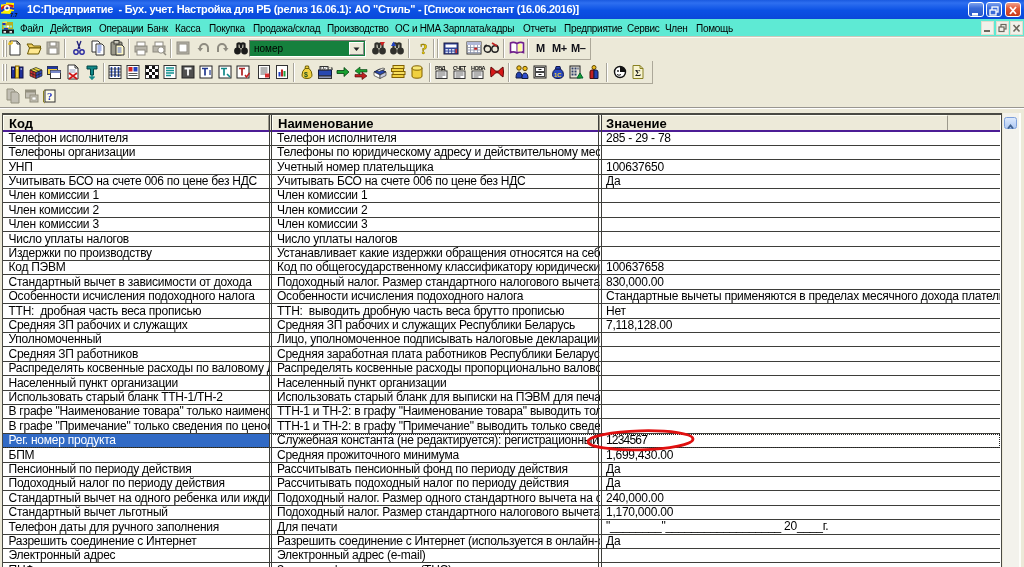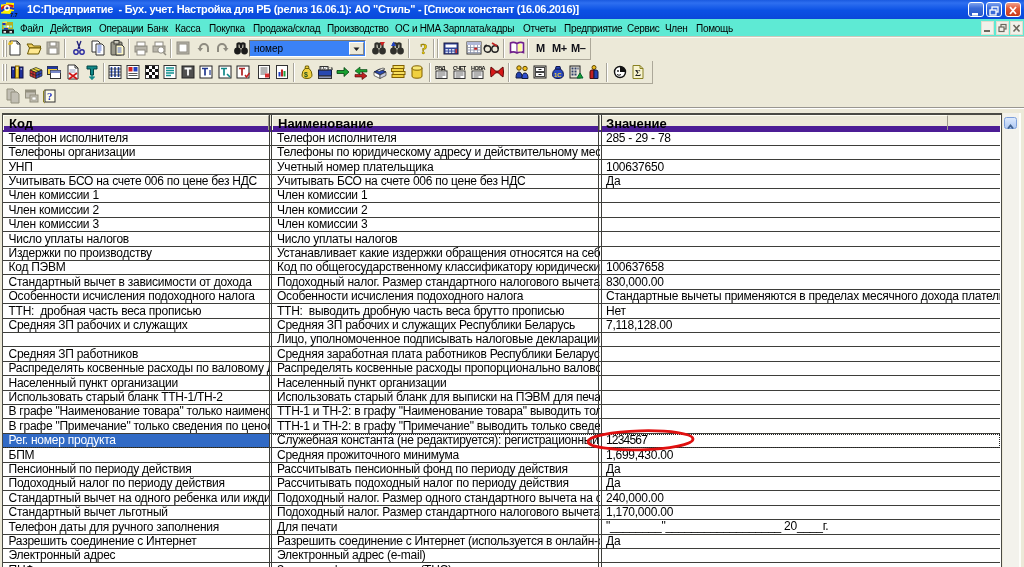--- a/index.html
+++ b/index.html
@@ -15,21 +15,21 @@
 #tb2{top:61px;width:653px;height:23px;border-right:1px solid #ACA899;border-bottom:1px solid #ACA899}
 #tb3{top:84px;width:1024px;height:23px}
 .grip{position:absolute;top:3px;width:2px;height:17px;border-left:1px solid #fff;border-right:1px solid #A8A59A;left:2px}
 .grip2{left:5px}
 .i{position:absolute;width:16px;height:16px;top:3px}
 .sep{position:absolute;top:2px;width:2px;height:19px;border-left:1px solid #A8A59A;border-right:1px solid #fff}
 #edge1{left:0;top:107px;width:1024px;height:1px;background:#999690}
 #edge2{left:0;top:108px;width:1024px;height:1px;background:#fff}
 
 #tbl{left:2px;top:113px;width:1000px;height:454px;background:#fff;border-top:2px solid #4A4A44;border-left:1px solid #4A4A44;border-right:1.5px solid #4A4A44}
-#hdr{position:absolute;left:0;top:0;width:997px;height:16.5px;background:#EDEAD9;border-bottom:6px solid #4c1d95;font-weight:bold;font-size:13px}
+#hdr{position:absolute;left:0;top:0;width:997px;height:16.5px;background:#EDEAD9;border-bottom:2px solid #4c1d95;font-weight:bold;font-size:13px}
 .hc{position:absolute;top:0;height:14.5px;border-top:1px solid #FFFFF4;border-left:1px solid #FFFFF4;border-right:1px solid #9C998C;padding:0.5px 0 0 5px;white-space:nowrap;overflow:hidden;line-height:13.5px}
 .row{position:absolute;left:0;width:997px;height:14.4px;border-bottom:1px solid #3E3E3A;font-size:12px;letter-spacing:-0.25px;white-space:nowrap;line-height:13.5px}
 .c1{position:absolute;left:0;top:0;width:266px;height:13.4px;padding:0.4px 0 0 5.5px;overflow:hidden}
 .c2{position:absolute;left:269px;top:0;width:328px;height:13.4px;padding:0.4px 0 0 5px;overflow:hidden}
 .c3{position:absolute;left:597px;top:0;width:400px;height:13.4px;padding:0.4px 0 0 6px;overflow:hidden}
 .vln{position:absolute;top:0;width:1px;height:454px;background:#3E3E3A}
 .selc{background:#316AC5;color:#fff}
 #selrow{outline:1px dotted #222;outline-offset:-1px}
 
 #sbar{left:1002.5px;top:113px;width:16.5px;height:454px;background:#F3F2EC}
@@ -139,21 +139,21 @@
       </svg><svg class="i" style="left:196px;top:3px" width="16" height="16" viewBox="0 0 16 16">
         <path d="M12 12 v-4 a4 4 0 0 0 -8 0" fill="none" stroke="#8E8B80" stroke-width="2"></path>
         <path d="M1.5 8 L7 8 L4.2 11.5 z" fill="#8E8B80"></path>
       </svg><svg class="i" style="left:214px;top:3px" width="16" height="16" viewBox="0 0 16 16">
         <path d="M4 12 v-4 a4 4 0 0 1 8 0" fill="none" stroke="#8E8B80" stroke-width="2"></path>
         <path d="M14.5 8 L9 8 L11.8 11.5 z" fill="#8E8B80"></path>
       </svg><svg class="i" style="left:233px;top:3px" width="16" height="16" viewBox="0 0 16 16">
         <circle cx="4.5" cy="11" r="3.4" fill="#1a1a1a"></circle>
         <circle cx="11.5" cy="11" r="3.4" fill="#1a1a1a"></circle>
         <path d="M4.5 11 L4.5 4 a2 2 0 0 1 3 0 L8 8 L8.5 4 a2 2 0 0 1 3 0 L11.5 11" fill="none" stroke="#1a1a1a" stroke-width="2.2"></path>
-      </svg><span class="abs" style="left:249px;top:2.5px;width:117px;height:17px;background:#3b82f6;border:1px solid #888;border-color:#7a7870 #fff #fff #7a7870;font-size:10px;padding:2.5px 0 0 4px">номер<span class="abs" style="right:1px;top:1px;width:15px;height:13px;background:#ECE9D8;border:1px solid #fff;border-color:#fff #888 #888 #fff"><svg width="13" height="11">
+      </svg><span class="abs" style="left:249px;top:2.5px;width:117px;height:17px;background:#15803d;border:1px solid #888;border-color:#7a7870 #fff #fff #7a7870;font-size:10px;padding:2.5px 0 0 4px">номер<span class="abs" style="right:1px;top:1px;width:15px;height:13px;background:#ECE9D8;border:1px solid #fff;border-color:#fff #888 #888 #fff"><svg width="13" height="11">
             <path d="M3.5 4.5 L6.5 8 L9.5 4.5 z" fill="#222"></path>
           </svg></span></span><svg class="i" style="left:371px;top:3px" width="16" height="16" viewBox="0 0 16 16">
         <circle cx="4.5" cy="11" r="3.4" fill="#30302c"></circle>
         <circle cx="11.5" cy="11" r="3.4" fill="#30302c"></circle>
         <path d="M4.5 11 L4.5 4 a2 2 0 0 1 3 0 L8 8 L8.5 4 a2 2 0 0 1 3 0 L11.5 11" fill="none" stroke="#30302c" stroke-width="2.2"></path>
         <path d="M9 2 L14 2 L11 6 z" fill="#D02020"></path>
       </svg><svg class="i" style="left:389px;top:3px" width="16" height="16" viewBox="0 0 16 16">
         <circle cx="4.5" cy="11" r="3.4" fill="#30302c"></circle>
         <circle cx="11.5" cy="11" r="3.4" fill="#30302c"></circle>
         <path d="M4.5 11 L4.5 4 a2 2 0 0 1 3 0 L8 8 L8.5 4 a2 2 0 0 1 3 0 L11.5 11" fill="none" stroke="#30302c" stroke-width="2.2"></path>
@@ -453,20 +453,21 @@
         <div class="c1">ТТН:&nbsp; дробная часть веса прописью</div>
         <div class="c2">ТТН:&nbsp; выводить дробную часть веса брутто прописью</div>
         <div class="c3">Нет</div>
       </div>
       <div class="row" style="top:203.7px">
         <div class="c1">Средняя ЗП рабочих и служащих</div>
         <div class="c2">Средняя ЗП рабочих и служащих Республики Беларусь</div>
         <div class="c3">7,118,128.00</div>
       </div>
       <div class="row" style="top:218.1px">
+        <div class="c1">Уполномоченный</div>
         <div class="c2">Лицо, уполномоченное подписывать налоговые декларации</div>
         <div class="c3"></div>
       </div>
       <div class="row" style="top:232.5px">
         <div class="c1">Средняя ЗП работников</div>
         <div class="c2">Средняя заработная плата работников Республики Беларуси</div>
       </div>
       <div class="row" style="top:246.9px">
         <div class="c1">Распределять косвенные расходы по валовому доходу</div>
         <div class="c2">Распределять косвенные расходы пропорционально валовому доходу</div>

